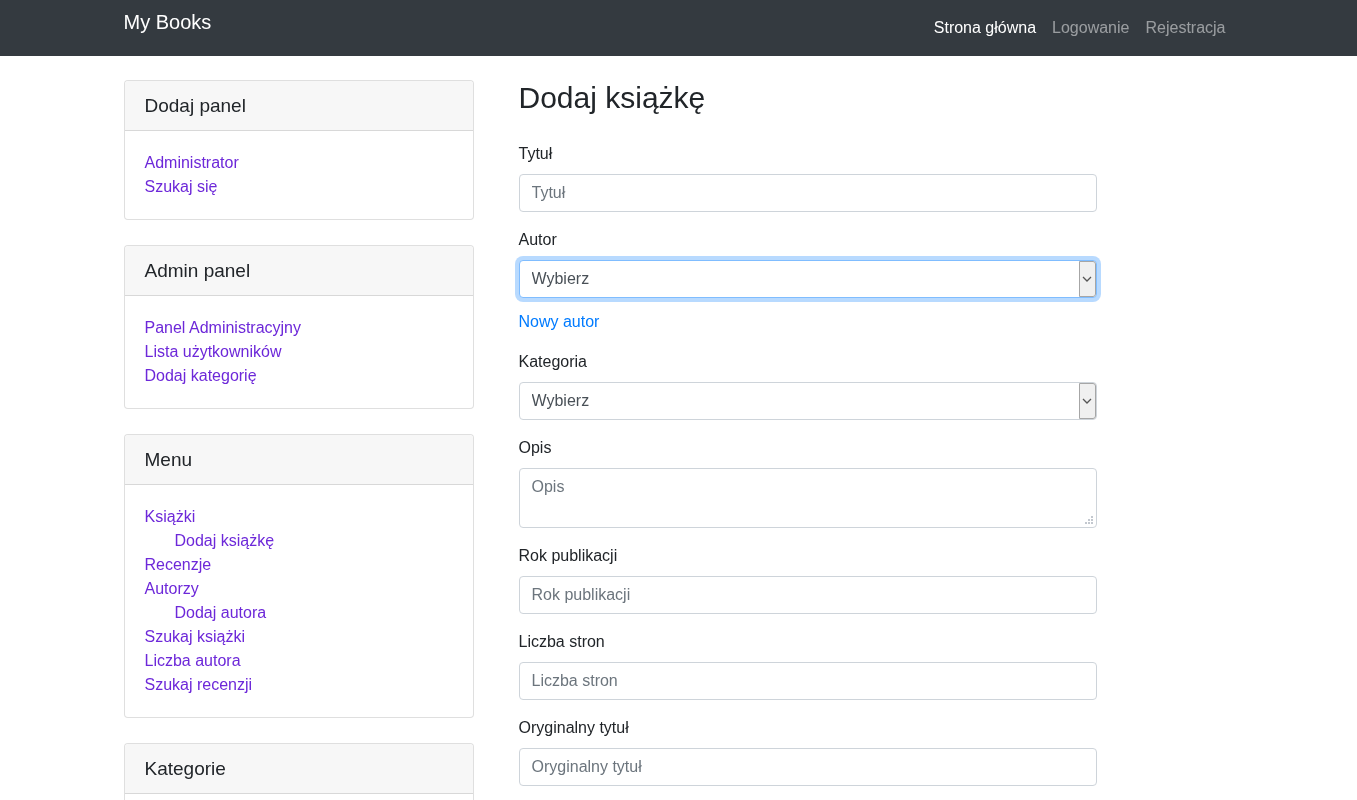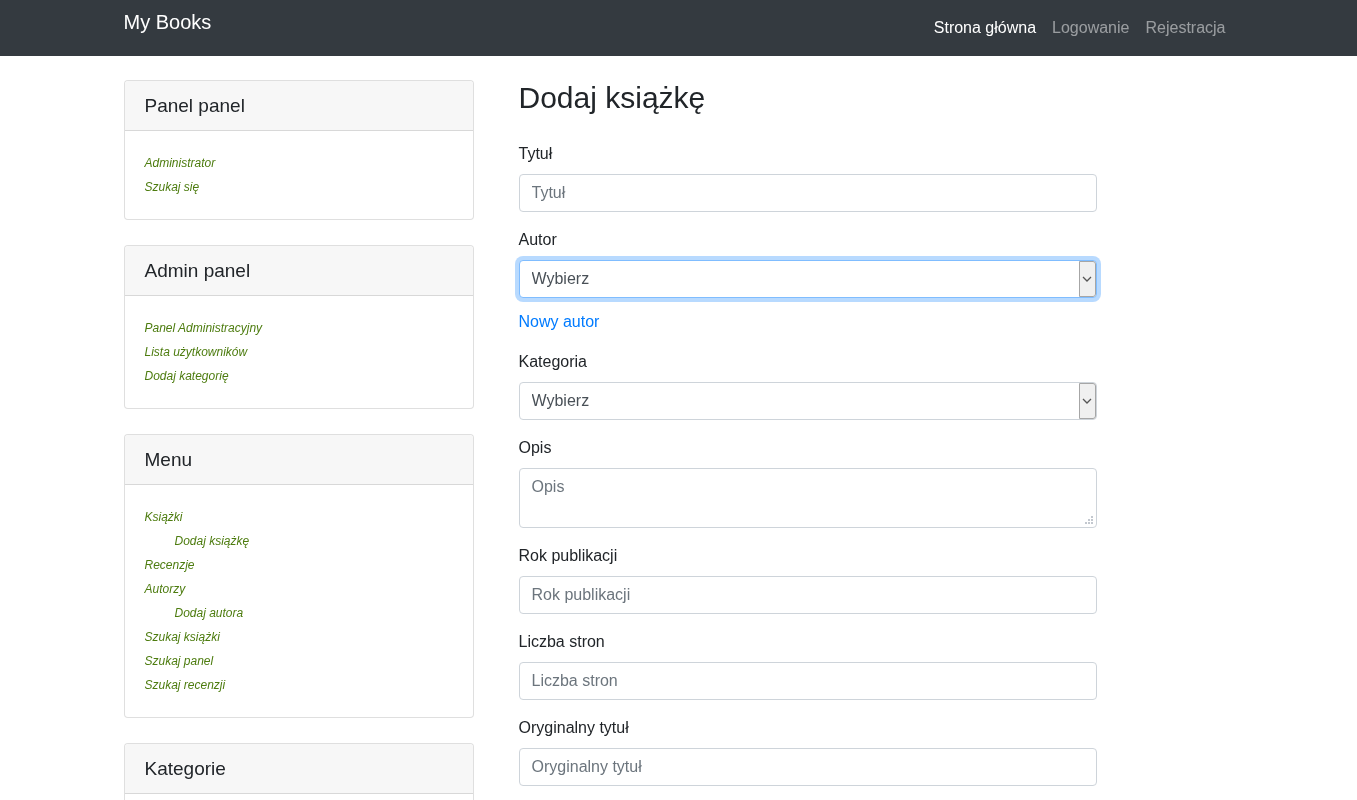--- a/index.html
+++ b/index.html
@@ -20,22 +20,22 @@
   .page { width:1140px; margin:0 auto; padding:24px 15px 0; display:flex; }
   .col-side { width:350px; flex:0 0 350px; }
   .col-main { flex:1; padding-left:45px; }
 
   
   .card { border:1px solid rgba(0,0,0,.125); border-radius:4px;
     margin-bottom:25px; background:#fff; }
   .card-header { background:#f7f7f7; border-bottom:1px solid rgba(0,0,0,.125);
     border-radius:4px 4px 0 0; padding:12px 20px; font-size:19px; line-height:25px; }
   .card-body { padding:20px; }
-  .side-link { display:block; color:#4d7c0f; font-size:12px; line-height:24px;
-    text-decoration:none; cursor:pointer;font-style:italic; }
+  .side-link { display:block; color:#6d28d9; font-size:16px; line-height:24px;
+    text-decoration:none; cursor:pointer; }
   .side-link.indent { padding-left:30px; }
   .card-kategorie .card-body { padding:14px 20px 0; }
 
   
   h2.page-title { font-size:30px; font-weight:500; line-height:36px; margin-bottom:26px; }
   .form { width:578px; }
   .form-group { margin-bottom:16px; }
   .form-group label { display:inline-block; font-size:16px; line-height:24px;
     margin-bottom:8px; }
   .form-control { display:block; width:100%; height:38px; padding:6px 12px;
@@ -79,21 +79,21 @@
       <a class="nav-link">Rejestracja</a>
     </div>
   </div>
 </nav>
 
 <div class="page">
 
   <aside class="col-side">
 
     <div class="card">
-      <div class="card-header">Panel panel</div>
+      <div class="card-header">Dodaj panel</div>
       <div class="card-body">
         <a class="side-link">Administrator</a>
         <a class="side-link">Szukaj się</a>
       </div>
     </div>
 
     <div class="card">
       <div class="card-header">Admin panel</div>
       <div class="card-body">
         <a class="side-link">Panel Administracyjny</a>
@@ -104,21 +104,21 @@
 
     <div class="card">
       <div class="card-header">Menu</div>
       <div class="card-body">
         <a class="side-link">Książki</a>
         <a class="side-link indent">Dodaj książkę</a>
         <a class="side-link">Recenzje</a>
         <a class="side-link">Autorzy</a>
         <a class="side-link indent">Dodaj autora</a>
         <a class="side-link">Szukaj książki</a>
-        <a class="side-link">Szukaj panel</a>
+        <a class="side-link">Liczba autora</a>
         <a class="side-link">Szukaj recenzji</a>
       </div>
     </div>
 
     <div class="card card-kategorie">
       <div class="card-header">Kategorie</div>
       <div class="card-body"></div>
     </div>
 
   </aside>

